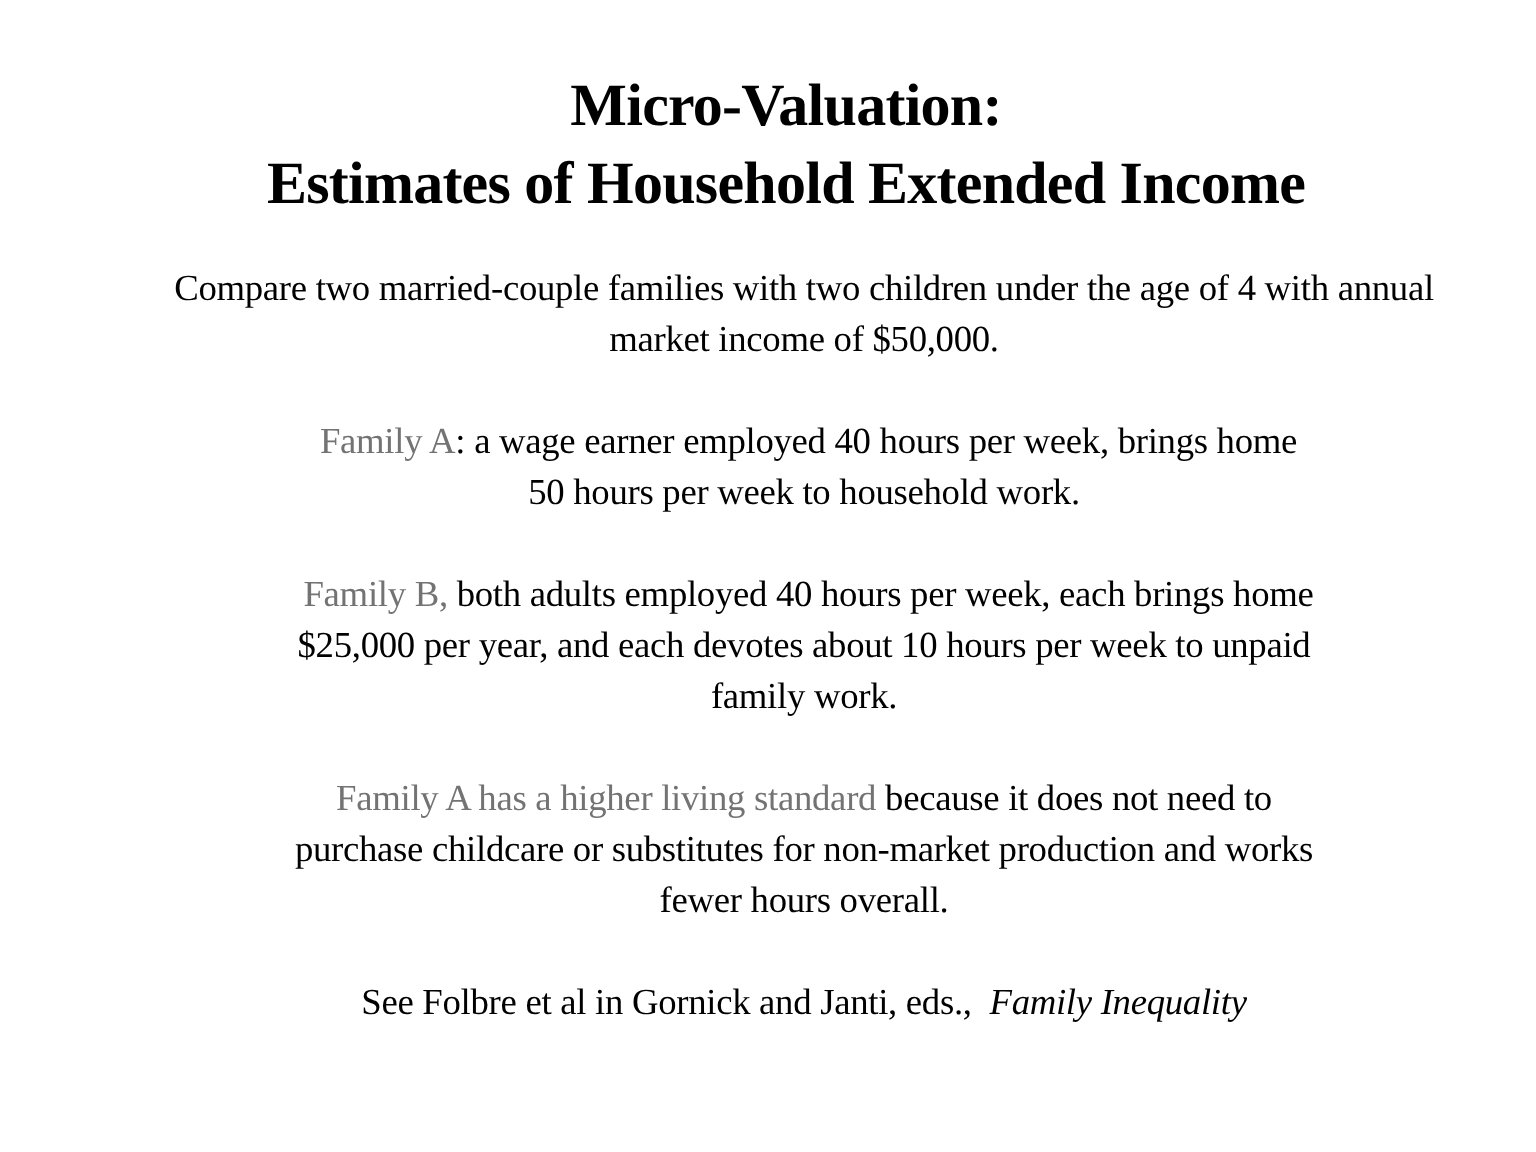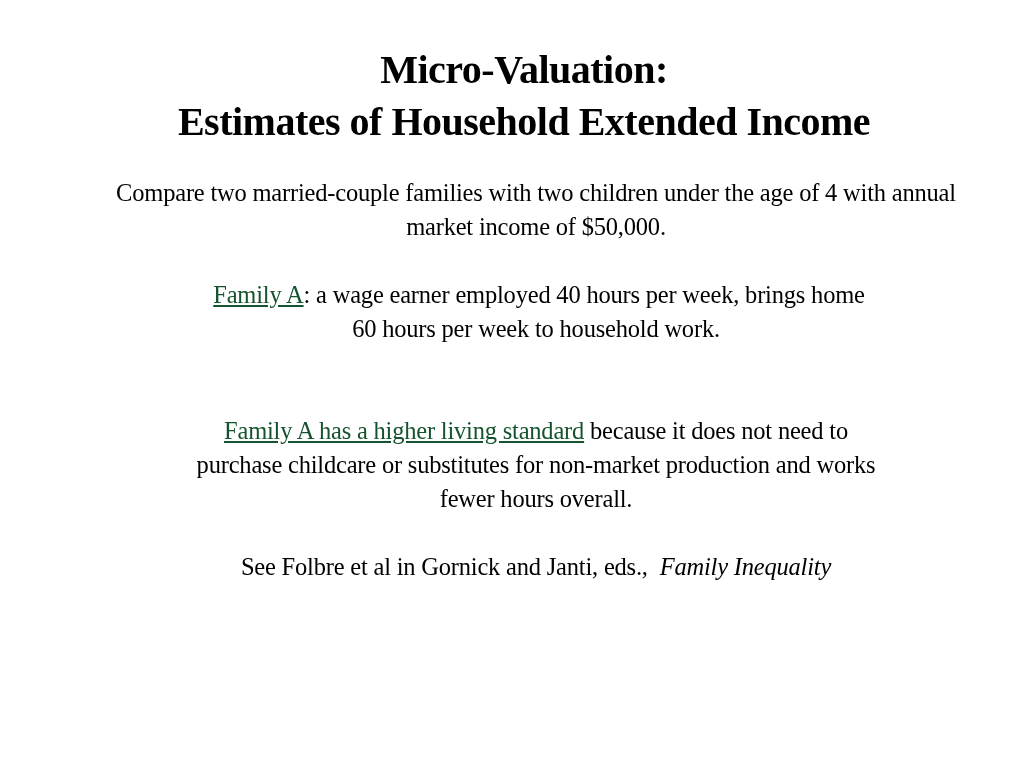--- a/index.html
+++ b/index.html
@@ -12,42 +12,47 @@
       position: absolute; left: 12px; top: 44px; width: 1024px;
       text-align: center; font-weight: bold; font-size: 40px; line-height: 52px;
       letter-spacing: -0.5px;
     }
     .body {
       position: absolute; left: 86px; top: 176px; width: 900px;
       font-size: 24.5px; line-height: 34px; letter-spacing: -0.2px;
     }
     .para { margin: 0; text-align: center; }
     .gap { height: 34px; }
-    .red { color: #14532d; text-decoration: underline; }
+    .red { color: #737373; }
     .italic { font-style: italic; }
     .indent1 { padding-left: 6px; }
   </style>
 </head>
 <body>
 
 <div class="title">
   <div>Micro-Valuation:</div>
   <div>Estimates of Household Extended Income</div>
 </div>
 
 <div class="body">
   <p class="para">Compare two married-couple families with two children under the age of 4 with annual market income of $50,000.</p>
   <div class="gap"></div>
 
   <div class="para">
     <div class="indent1"><span class="red">Family A</span><span>:  a wage earner employed 40 hours per week, brings home</span></div>
-    <div>60 hours per week to household work.</div>
+    <div>50 hours per week to household work.</div>
   </div>
   <div class="gap"></div>
 
+  <div class="para">
+    <div class="indent1"><span class="red">Family B,</span><span> both adults employed 40 hours per week, each brings home</span></div>
+    <div>$25,000 per year, and each devotes about 10 hours per week to unpaid</div>
+    <div>family work.</div>
+  </div>
   <div class="gap"></div>
 
   <div class="para">
     <div><span class="red">Family A has a higher living standard</span><span> because it does not need to</span></div>
     <div>purchase childcare or substitutes for non-market production and works</div>
     <div>fewer hours overall.</div>
   </div>
   <div class="gap"></div>
 
   <div class="para">

